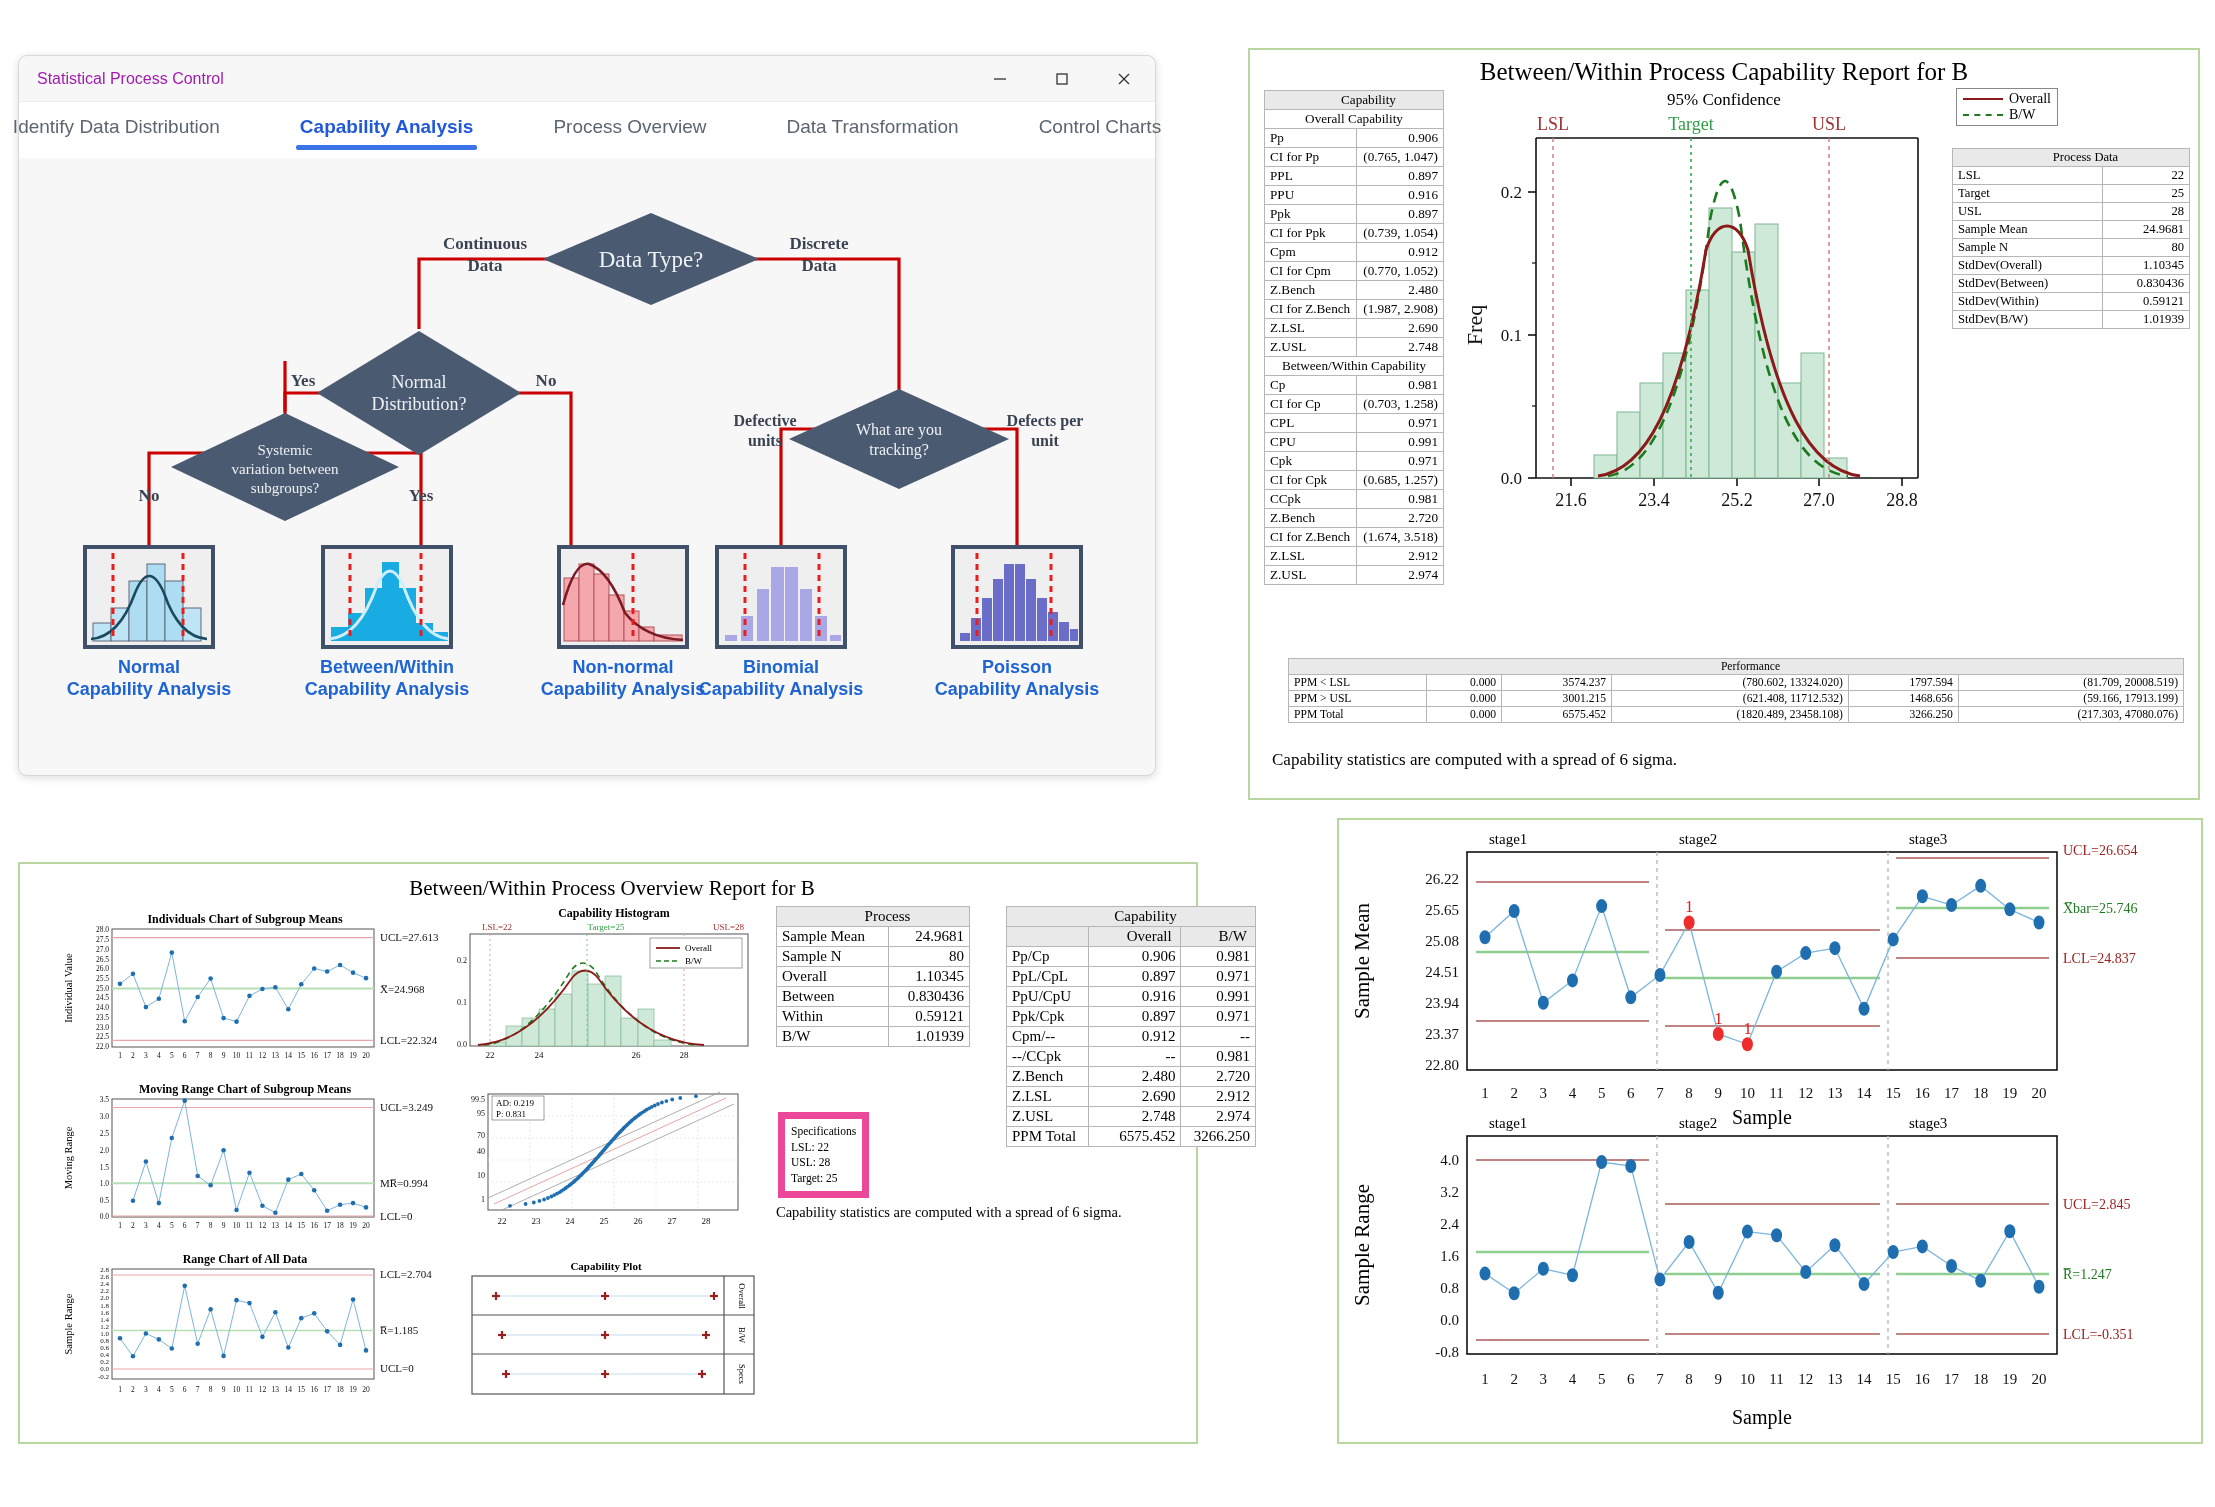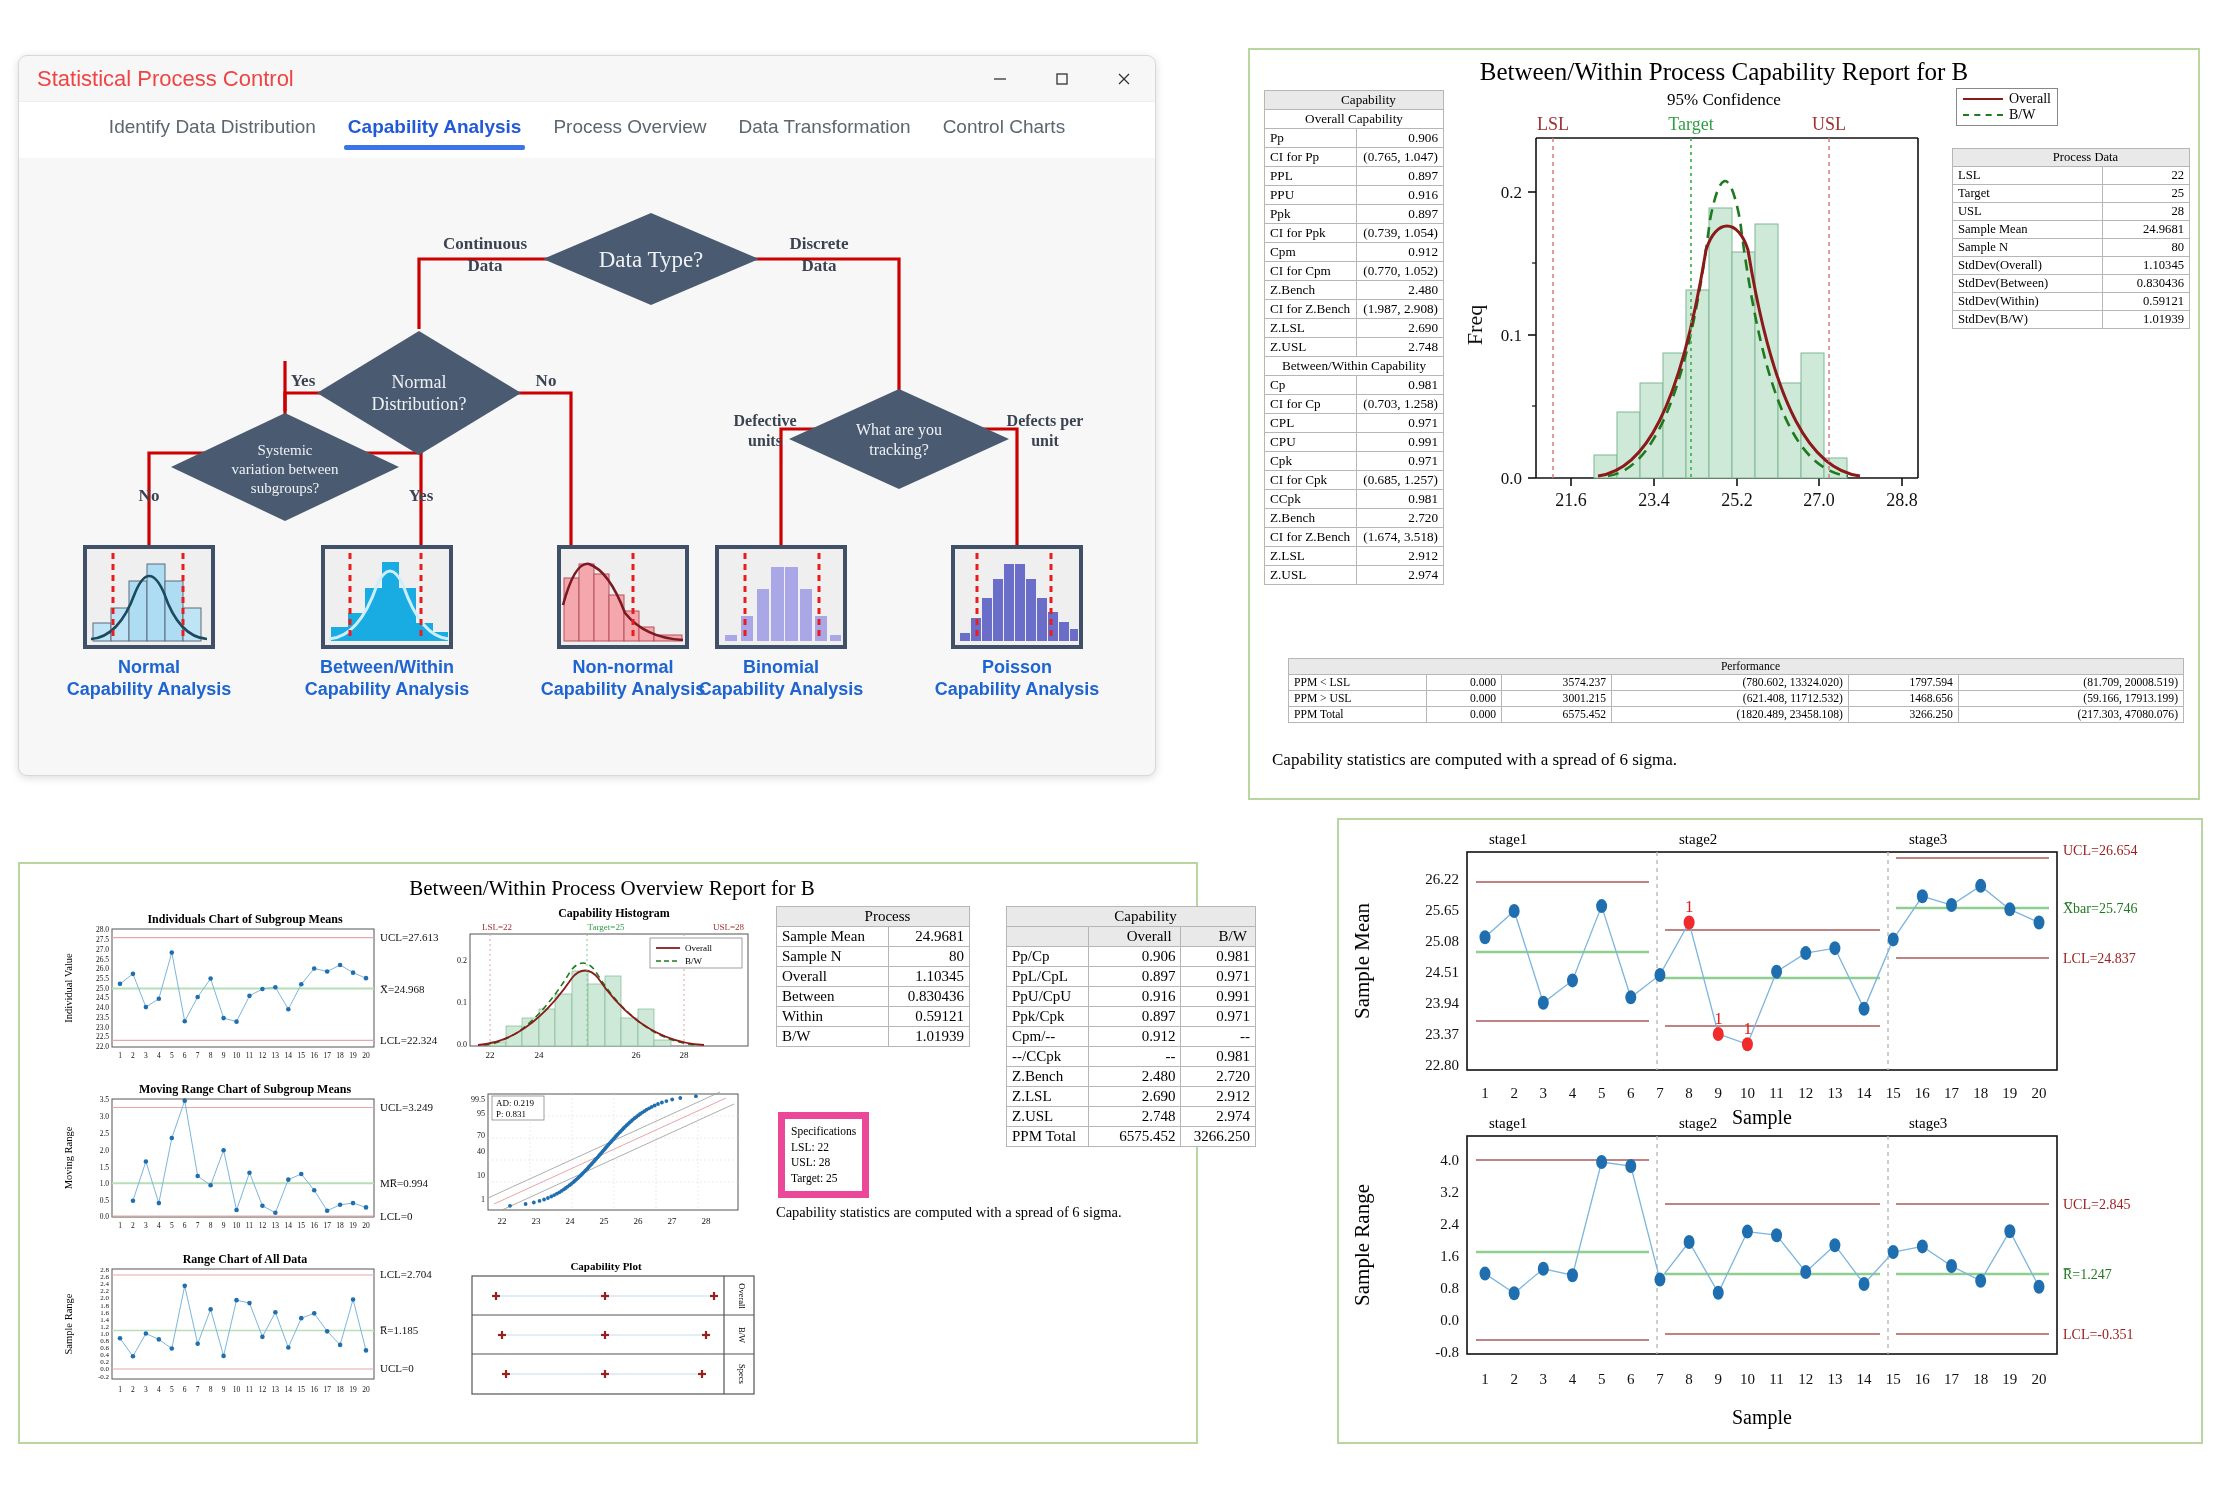--- a/index.html
+++ b/index.html
@@ -19,30 +19,30 @@
     border: 1px solid #d8d8d8;
     border-radius: 9px;
     box-shadow: 0 2px 9px rgba(0,0,0,0.14);
   }
   #titlebar {
     height: 46px; display: flex; align-items: center;
     border-bottom: 1px solid #eeeeee;
     background: #f7f7f7;
     border-radius: 9px 9px 0 0;
   }
-  #titlebar .title { margin-left: 18px; font-size: 22px; color: #ef4444; }
+  #titlebar .title { margin-left: 18px; font-size: 16px; color: #a21caf; }
   #titlebar .spacer { flex: 1; }
   .winbtn {
     width: 62px; height: 46px; display: flex;
     align-items: center; justify-content: center;
     color: #333; font-size: 17px;
   }
   #tabsrow {
     height: 56px; display: flex; align-items: center;
-    justify-content: center; gap: 24px;
+    justify-content: center; gap: 72px;
     background: #ffffff;
   }
   .tab {
     font-size: 19px; color: #5c6670; padding: 6px 4px 12px;
     position: relative; white-space: nowrap;
   }
   .tab.active { color: #2159d8; font-weight: bold; }
   .tab.active::after {
     content: ""; position: absolute; left: 0; right: 0; bottom: 0;
     height: 5px; background: #3b74e8; border-radius: 2px;

